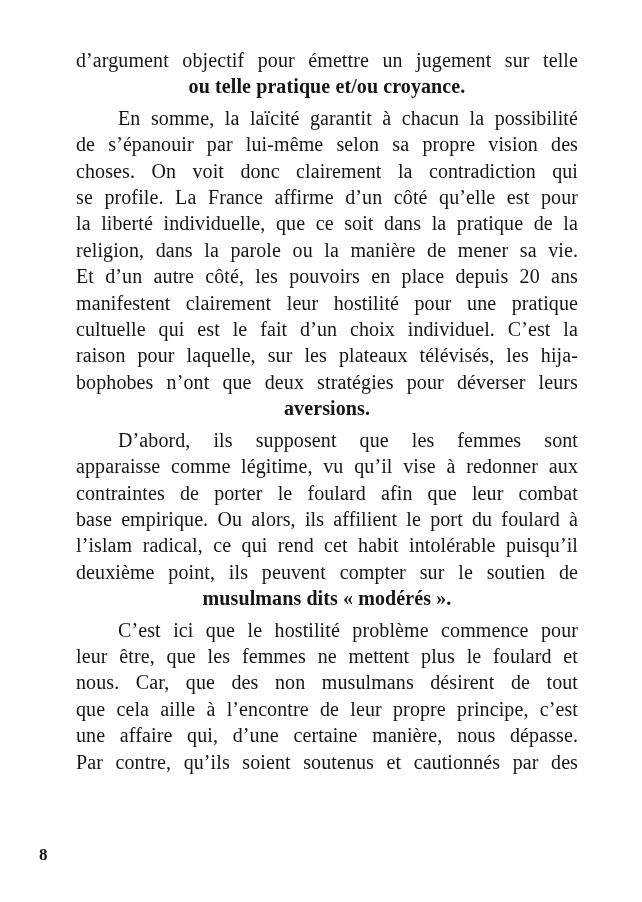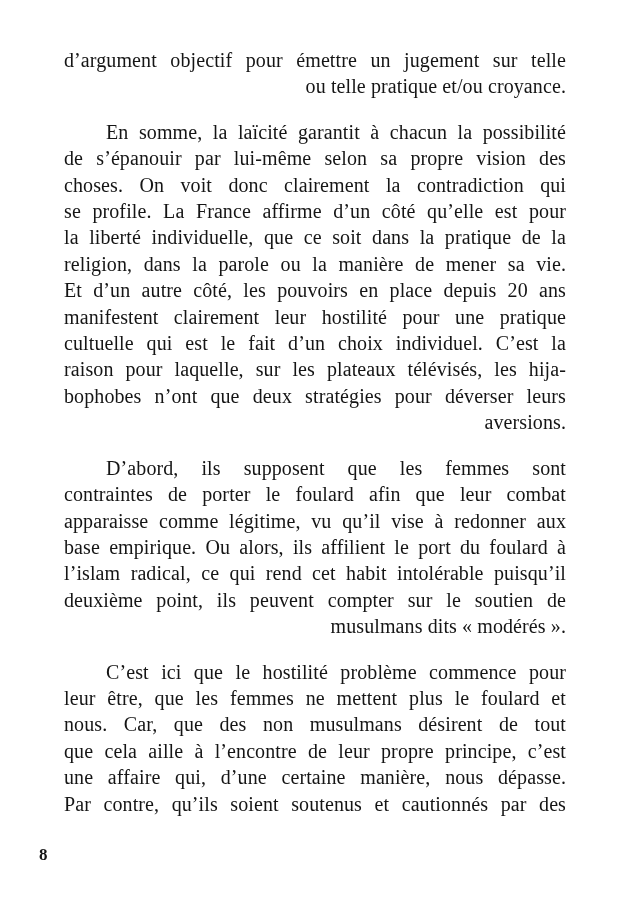--- a/index.html
+++ b/index.html
@@ -12,38 +12,39 @@
     position: relative;
     overflow: hidden;
     font-family: "Liberation Serif", serif;
   }
   .page {
     position: absolute;
     inset: 0;
   }
   .text-block {
     position: absolute;
-    left: 64px;
+    left: 76px;
     top: 47px;
     width: 502px;
     font-size: 20px;
     line-height: 26.4px;
     letter-spacing: 0.1px;
   }
   .paragraph + .paragraph {
-    margin-top: 19px;
+    margin-top: 5px;
   }
   
   .line {
     text-align: justify;
     text-align-last: justify;
   }
   .line.last {
-    text-align: right;
+    text-align: center;
     text-align-last: auto;
+    font-weight: bold;
   }
   .line.indent {
     text-indent: 42px;
   }
   .folio {
     position: absolute;
     left: 39px;
     top: 845px;
     font-size: 17px;
     line-height: 20px;
@@ -68,22 +69,22 @@
         <div class="line">religion, dans la parole ou la manière de mener sa vie.</div>
         <div class="line">Et d’un autre côté, les pouvoirs en place depuis 20 ans</div>
         <div class="line">manifestent clairement leur hostilité pour une pratique</div>
         <div class="line">cultuelle qui est le fait d’un choix individuel. C’est la</div>
         <div class="line">raison pour laquelle, sur les plateaux télévisés, les hija-</div>
         <div class="line">bophobes n’ont que deux stratégies pour déverser leurs</div>
         <div class="line last">aversions.</div>
       </div>
       <div class="paragraph">
         <div class="line indent">D’abord, ils supposent que les femmes sont</div>
+        <div class="line">apparaisse comme légitime, vu qu’il vise à redonner aux</div>
         <div class="line">contraintes de porter le foulard afin que leur combat</div>
-        <div class="line">apparaisse comme légitime, vu qu’il vise à redonner aux</div>
         <div class="line">base empirique. Ou alors, ils affilient le port du foulard à</div>
         <div class="line">l’islam radical, ce qui rend cet habit intolérable puisqu’il</div>
         <div class="line">deuxième point, ils peuvent compter sur le soutien de</div>
         <div class="line last">musulmans dits « modérés ».</div>
       </div>
       <div class="paragraph">
         <div class="line indent">C’est ici que le hostilité problème commence pour</div>
         <div class="line">leur être, que les femmes ne mettent plus le foulard et</div>
         <div class="line">nous. Car, que des non musulmans désirent de tout</div>
         <div class="line">que cela aille à l’encontre de leur propre principe, c’est</div>

